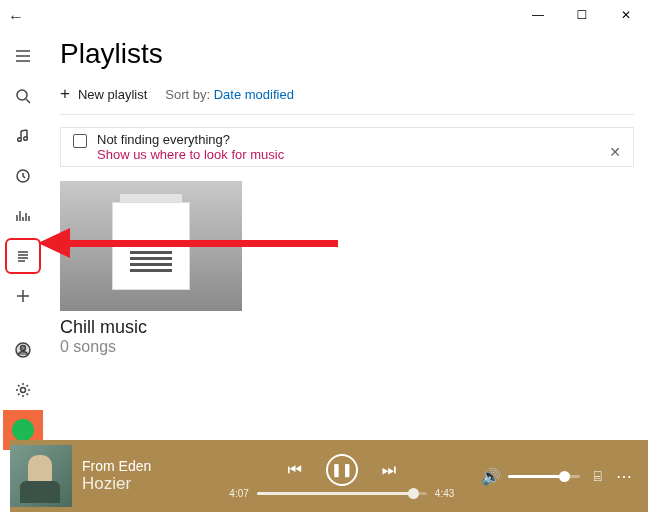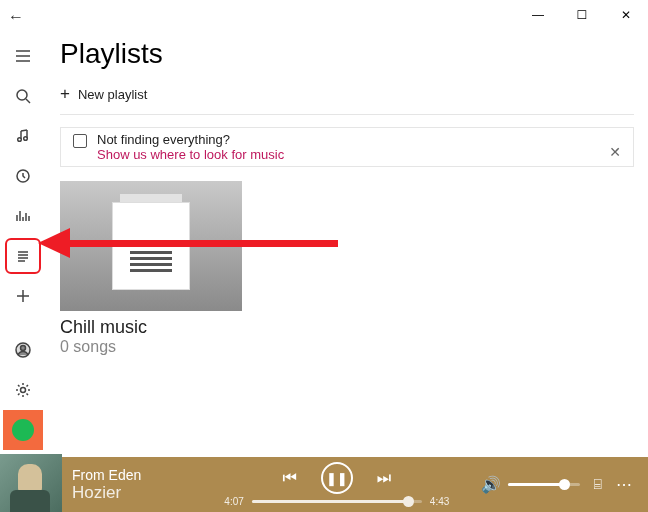--- a/index.html
+++ b/index.html
@@ -28,21 +28,21 @@
 .notice .nt-close { position:absolute; right:12px; top:16px; font-size:14px; color:#666; cursor:pointer; }
 .grid { margin-top:14px; display:flex; gap:12px; }
 .tile { width:182px; }
 .thumb { width:182px; height:130px; background:linear-gradient(#c9c9c9,#8a8a8a); display:flex; align-items:center; justify-content:center; }
 .doc { width:78px; height:88px; background:#fff; box-shadow:0 0 0 1px #ddd inset; position:relative; }
 .doc:before { content:""; position:absolute; top:-8px; left:8px; width:62px; height:8px; background:#e2e2e2; }
 .doc-lines { position:absolute; left:18px; top:46px; width:42px; }
 .doc-lines div { height:3px; background:#555; margin:3px 0; }
 .tile-title { font-size:18px; color:#222; margin-top:6px; }
 .tile-sub { font-size:16px; color:#888; }
-.player { position:absolute; left:0; right:0; bottom:0; height:55px; background:#ad8a4f; color:#fff; display:flex; align-items:center; padding:0 14px 0 0; }
+.player { position:absolute; left:10px; right:0; bottom:0; height:72px; background:#ad8a4f; color:#fff; display:flex; align-items:center; padding:0 14px 0 0; }
 .art { width:62px; height:62px; background:linear-gradient(135deg,#7a9b8e,#4a6b5e); position:relative; overflow:hidden; }
 .art:before { content:""; position:absolute; left:18px; top:10px; width:24px; height:28px; background:#d4c19a; border-radius:10px 10px 4px 4px; }
 .art:after { content:""; position:absolute; left:10px; top:36px; width:40px; height:22px; background:#3a5248; border-radius:6px 6px 0 0; }
 .meta { margin-left:10px; min-width:120px; }
 .meta .song { font-size:14px; font-weight:300; }
 .meta .artist { font-size:17px; opacity:.85; }
 .controls { flex:1; display:flex; flex-direction:column; align-items:center; }
 .controls .btns { display:flex; align-items:center; gap:24px; }
 .controls .btns .ctl-btn { cursor:pointer; font-size:16px; }
 .pausebtn { width:32px; height:32px; border:2px solid #fff; border-radius:50%; display:flex; align-items:center; justify-content:center; font-size:13px; cursor:pointer; }
@@ -130,20 +130,24 @@
     </div>
 </div>
 
 <div class="main">
   <h1>Playlists</h1>
   <div class="toolbar">
     <div class="newpl">
       <span style="font-size:17px;">+</span>
       <span>New playlist</span>
     </div>
+    <div class="sortby">
+      <span>Sort by:</span>
+      <span class="link">Date modified</span>
+    </div>
   </div>
   <div class="notice">
     <div class="nt-icon"></div>
     <div class="nt-body">
       <div class="nt-title">Not finding everything?</div>
       <div class="nt-link">Show us where to look for music</div>
     </div>
     <div class="nt-close">✕</div>
   </div>
   <div class="grid">

